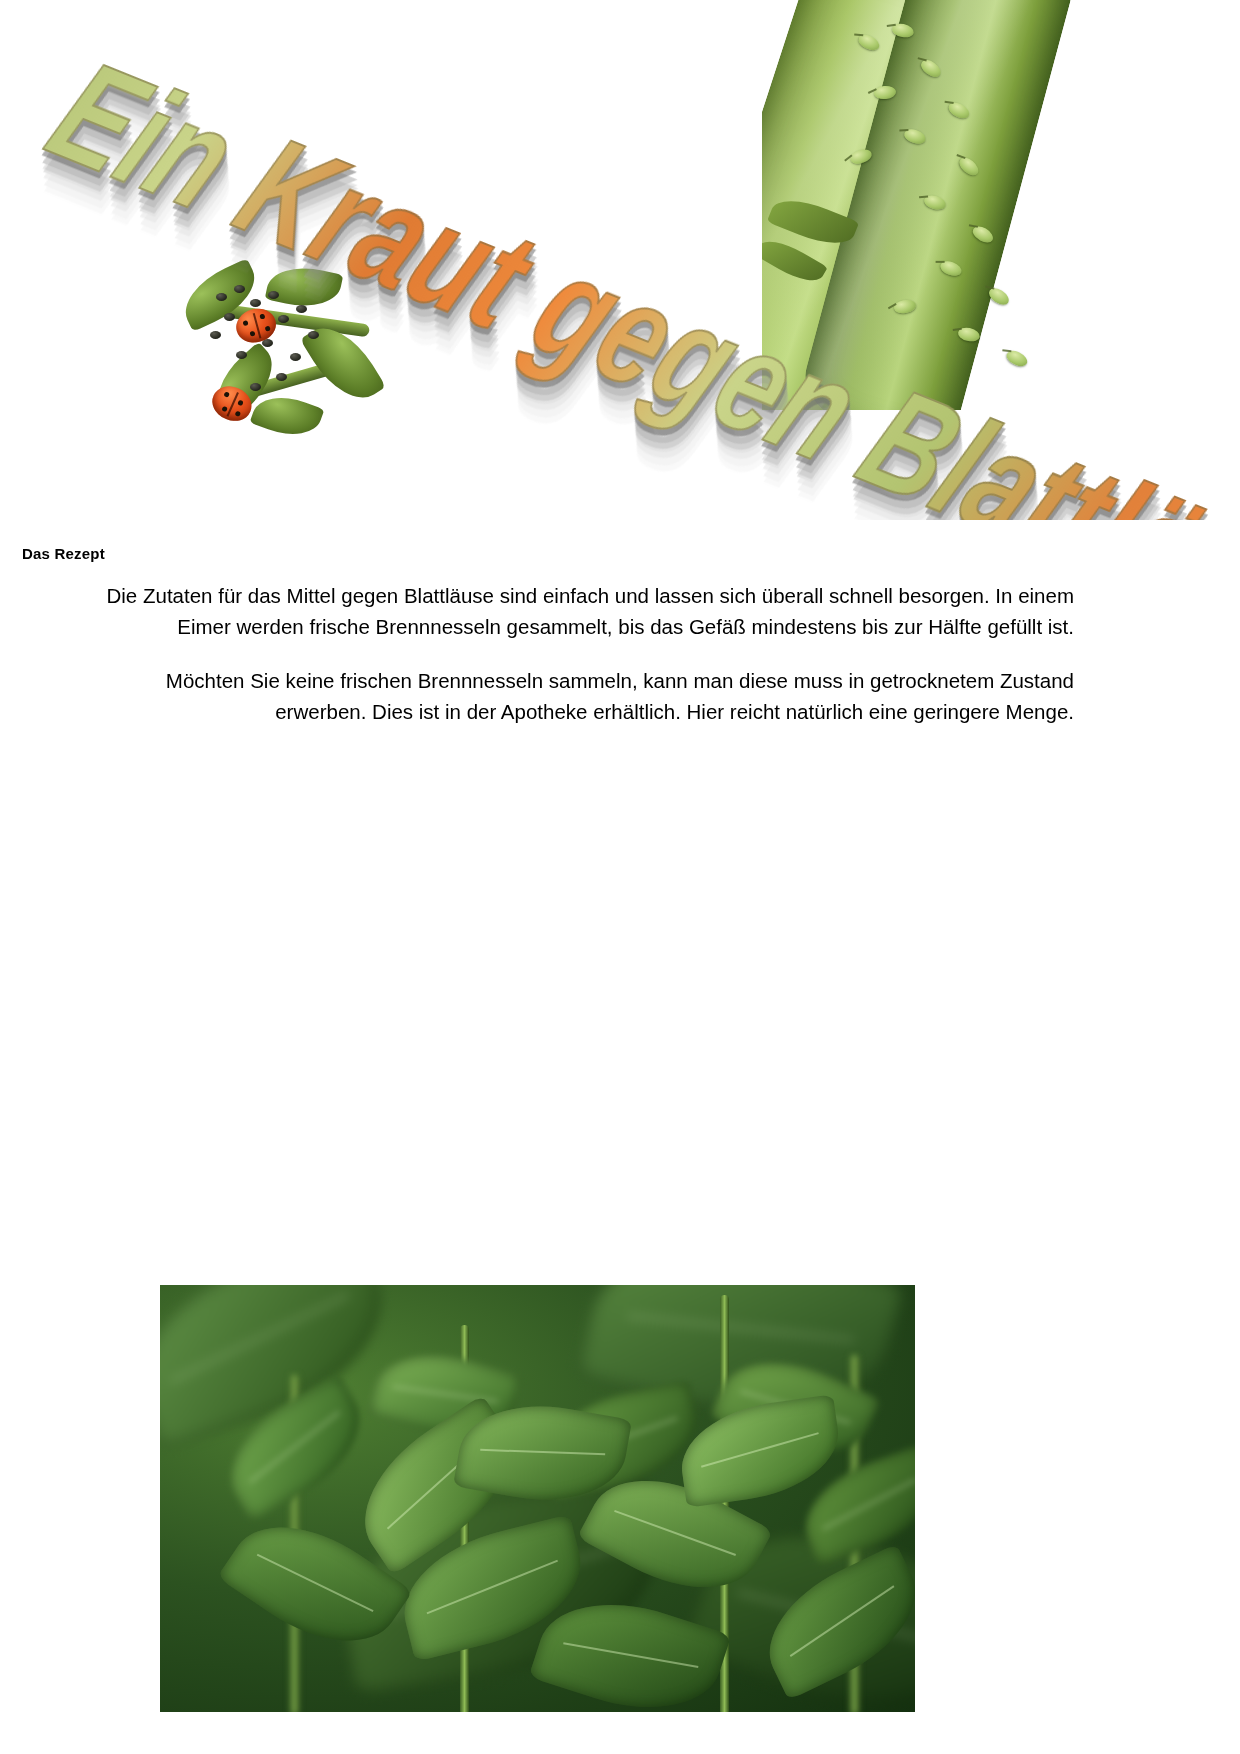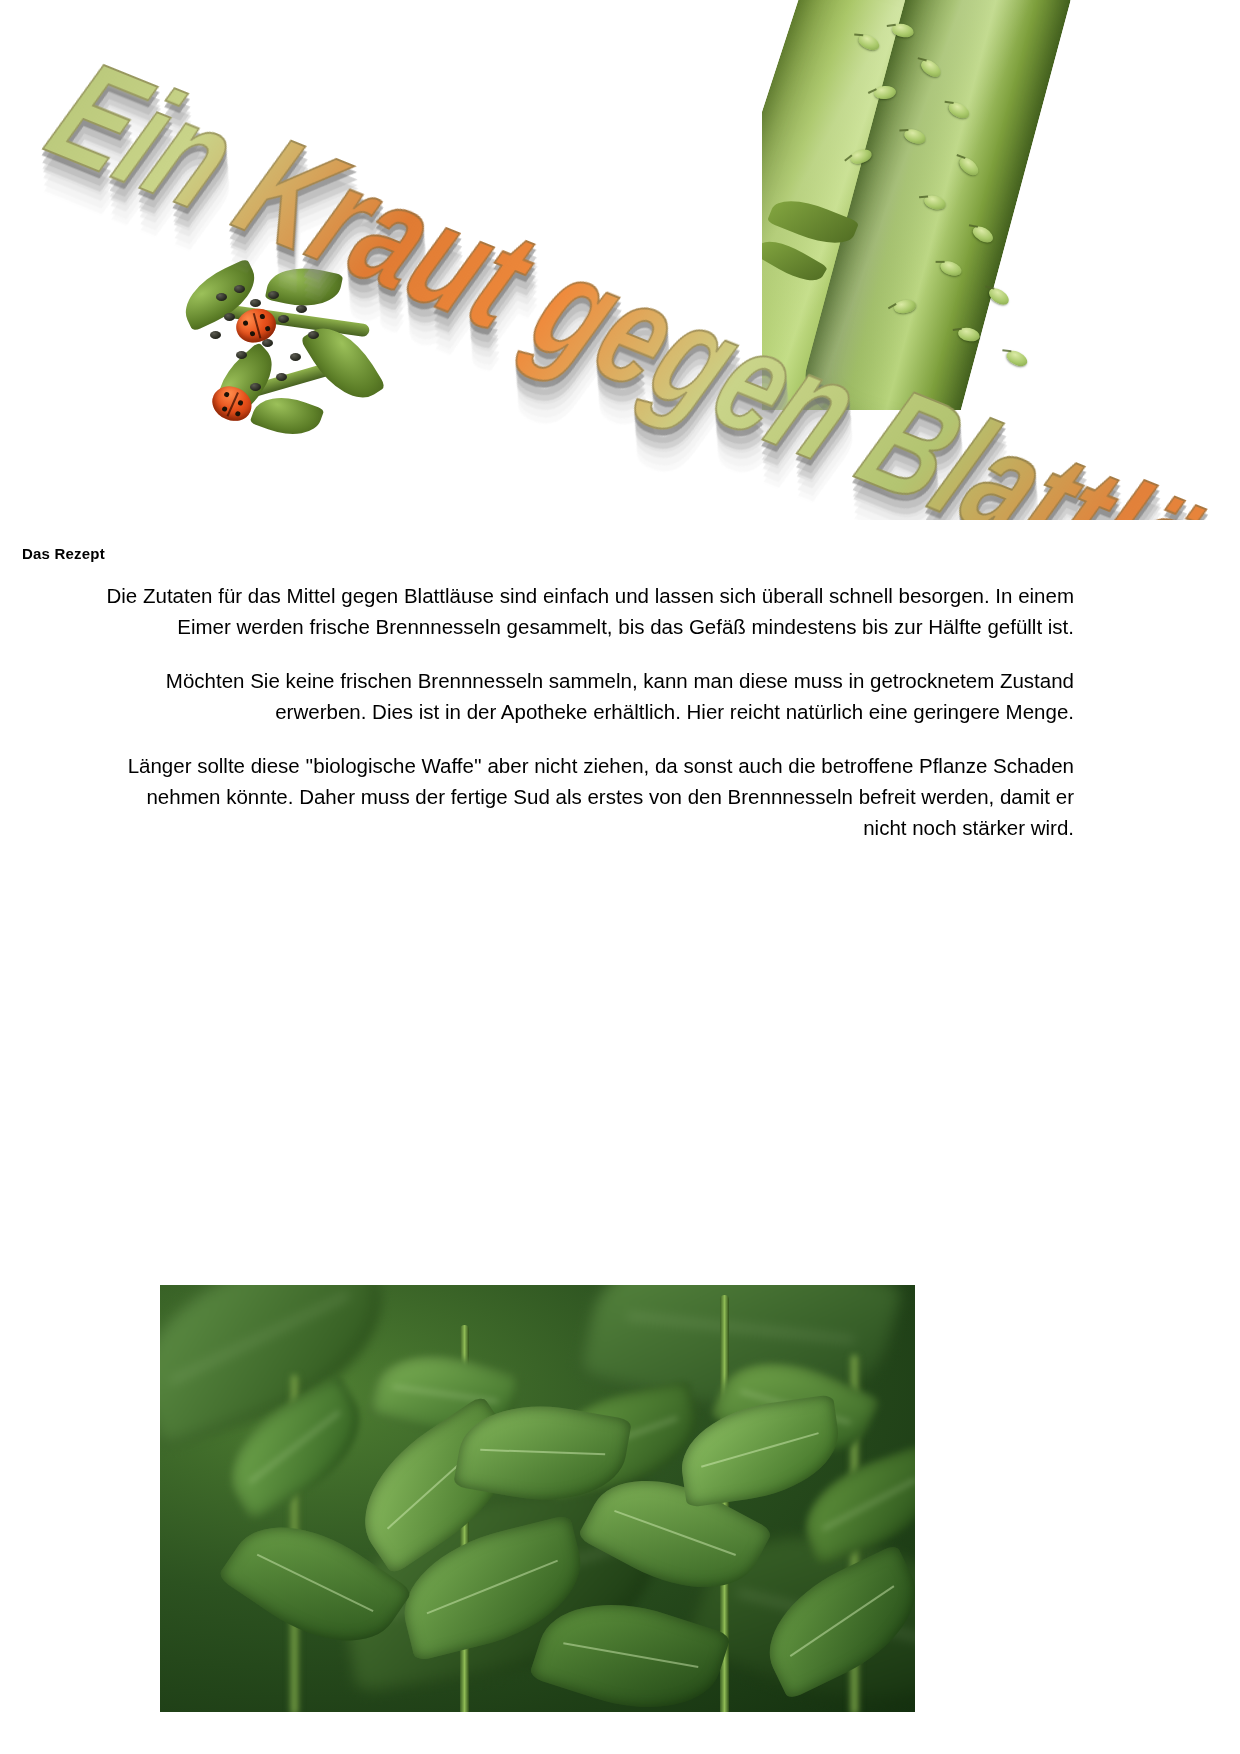--- a/index.html
+++ b/index.html
@@ -327,21 +327,20 @@
     <div class="wa-line wa-main">Ein Kraut gegen Blattläuse</div>
   </div>
 </div>
 
 <div class="content">
   <div class="section-title">Das Rezept</div>
 
   <div class="paragraphs">
     <p class="para">Die Zutaten für das Mittel gegen Blattläuse sind einfach und lassen sich überall schnell besorgen. In einem Eimer werden frische Brennnesseln gesammelt, bis das Gefäß mindestens bis zur Hälfte gefüllt ist.</p>
     <p class="para">Möchten Sie keine frischen Brennnesseln sammeln, kann man diese muss in getrocknetem Zustand erwerben. Dies ist in der Apotheke erhältlich. Hier reicht natürlich eine geringere Menge.</p>
-    <p class="para">Länger sollte diese ''biologische Waffe'' aber nicht ziehen, da sonst auch die betroffene Pflanze Schaden nehmen könnte. Daher muss der fertige Sud als erstes von den Brennnesseln befreit werden, damit er nicht noch stärker wird.</p>
   </div>
 </div>
 
 <div class="photo-nettle">
 
   <div class="nl blur2" style="left:-30px;top:-20px;width:260px;height:150px;background:linear-gradient(140deg,#64954a,#2a5119);transform:rotate(-18deg);"></div>
   <div class="nl blur2" style="left:430px;top:-40px;width:300px;height:170px;background:linear-gradient(140deg,#5d8e43,#23461a);transform:rotate(14deg);"></div>
   <div class="nl blur2" style="left:180px;top:210px;width:320px;height:180px;background:linear-gradient(140deg,#4d7a35,#16330f);transform:rotate(-8deg);"></div>
   <div class="nl blur2" style="left:540px;top:250px;width:280px;height:170px;background:linear-gradient(140deg,#3f6a2b,#10290c);transform:rotate(22deg);"></div>
 

